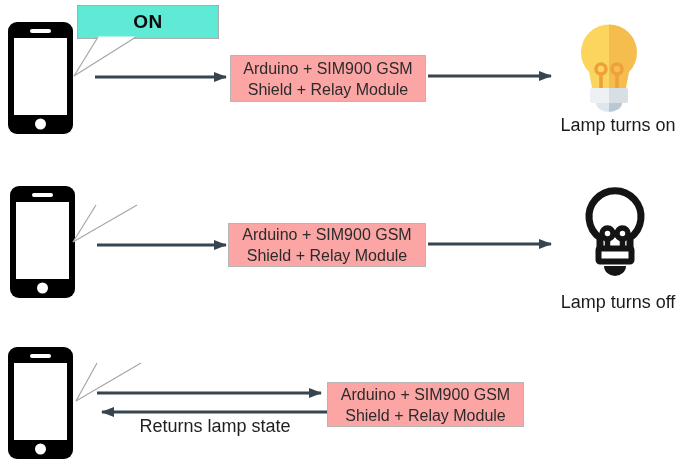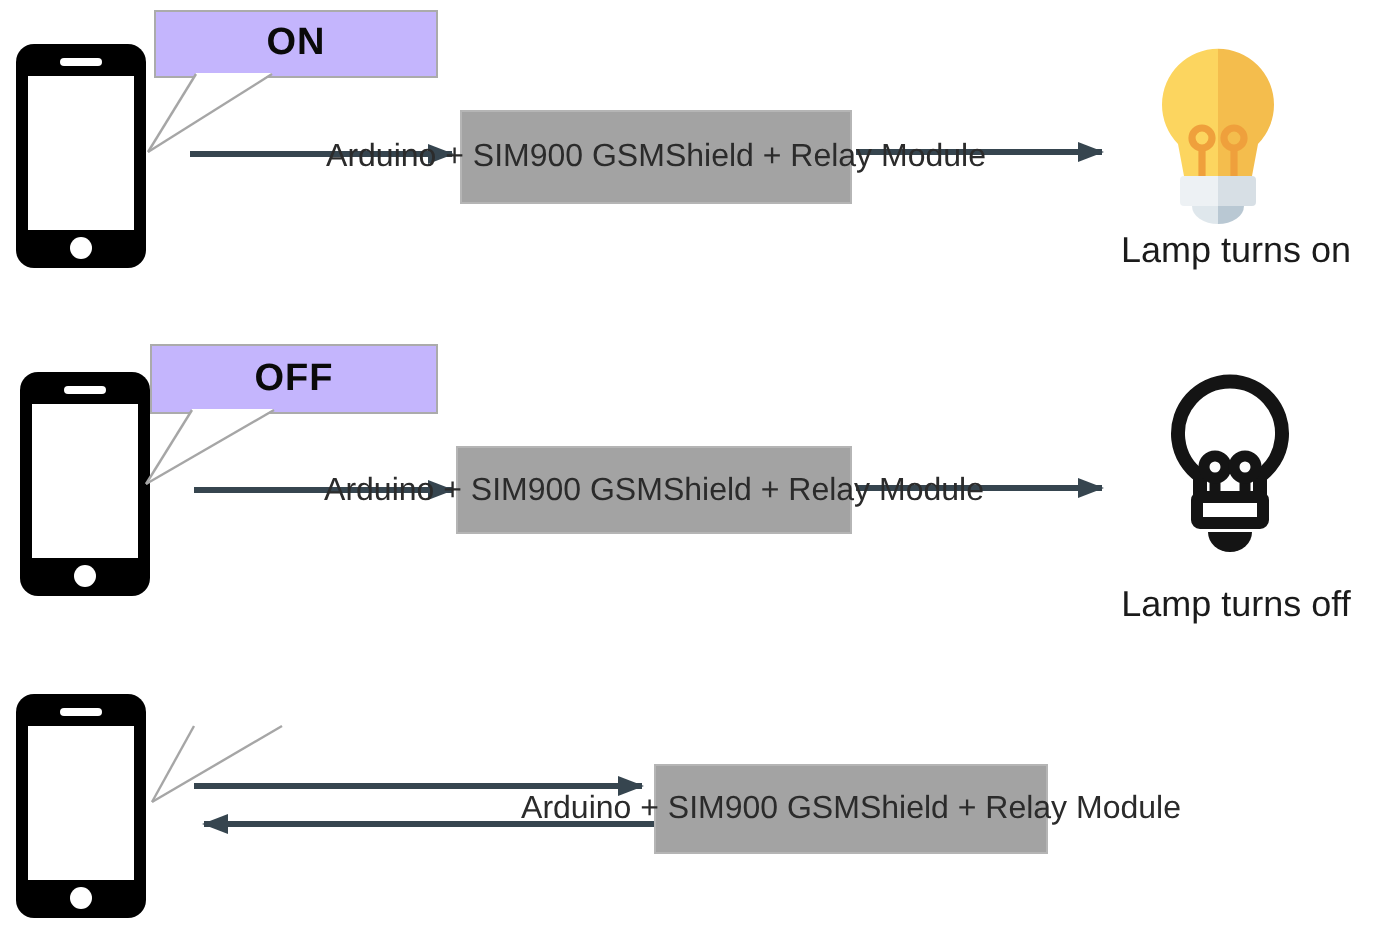--- a/index.html
+++ b/index.html
@@ -8,41 +8,42 @@
     position: relative;
     width: 700px;
     height: 470px;
     background: #ffffff;
     overflow: hidden;
   }
   .abs { position: absolute; }
   
   .bubble {
     position: absolute;
-    background: #c4b5fd;
+    background: #5eead4;
     border: 1px solid #ababab;
     display: flex;
     align-items: center;
     justify-content: center;
     z-index: 1;
   }
   .bubble .cmd {
     font-weight: bold;
     font-size: 19px;
     color: #0a0a0a;
     letter-spacing: 0.5px;
   }
   
   #connector-layer { position: absolute; left: 0; top: 0; z-index: 2; pointer-events: none; }
   
   .module-box {
     position: absolute;
-    background: #a3a3a3;
+    background: #fca5a5;
     border: 1px solid #b5b5b5;
     display: flex;
+    flex-direction: column;
     align-items: center;
     justify-content: center;
     z-index: 3;
     text-align: center;
   }
   .module-box span {
     font-size: 16px;
     line-height: 21px;
     color: #2b2b2b;
     white-space: nowrap;
@@ -114,23 +115,20 @@
 
   <div class="caption" style="left:535px; top:115px; width:166px;">Lamp turns on</div>
 
   <svg class="abs" style="left:10px; top:186px;" width="65" height="112" viewBox="0 0 65 112">
     <rect x="0" y="0" width="65" height="112" rx="9" fill="#000000"></rect>
     <rect x="22" y="7" width="21" height="4" rx="2" fill="#ffffff"></rect>
     <rect x="6" y="16" width="53" height="77" fill="#ffffff"></rect>
     <circle cx="32.5" cy="102" r="5.5" fill="#ffffff"></circle>
   </svg>
 
-  <div class="bubble" style="left:75px; top:172px; width:142px; height:33px;">
-    <span class="cmd">OFF</span>
-  </div>
 
   <div class="module-box" style="left:228px; top:223px; width:196px; height:42px;">
     <span>Arduino + SIM900 GSM</span>
     <span>Shield + Relay Module</span>
   </div>
 
   <svg class="abs" style="left:579px; top:186px;" width="72" height="101" viewBox="0 0 72 101">
     <path d="M21,64 L21,52 A26,26 0 1 1 51,52 L51,64" fill="none" stroke="#141414" stroke-width="7"></path>
     <g stroke="#141414" stroke-width="5.5" fill="#ffffff">
       <line x1="28.5" y1="52" x2="28.5" y2="64"></line>
@@ -150,20 +148,21 @@
     <rect x="6" y="16" width="53" height="77" fill="#ffffff"></rect>
     <circle cx="32.5" cy="102" r="5.5" fill="#ffffff"></circle>
   </svg>
 
 
   <div class="module-box" style="left:327px; top:382px; width:195px; height:43px;">
     <span>Arduino + SIM900 GSM</span>
     <span>Shield + Relay Module</span>
   </div>
 
+  <div class="return-label" style="left:120px; top:416px; width:190px;">Returns lamp state</div>
 
   <svg id="connector-layer" width="700" height="470" viewBox="0 0 700 470">
     <defs>
       <marker id="ah" markerUnits="userSpaceOnUse" markerWidth="14" markerHeight="12" refX="12" refY="5" orient="auto">
         <path d="M0,0 L13,5 L0,10 Z" fill="#36454F"></path>
       </marker>
     </defs>
 
     <g>
       <polygon points="98,36.5 136,36.5 74,76" fill="#ffffff"></polygon>

